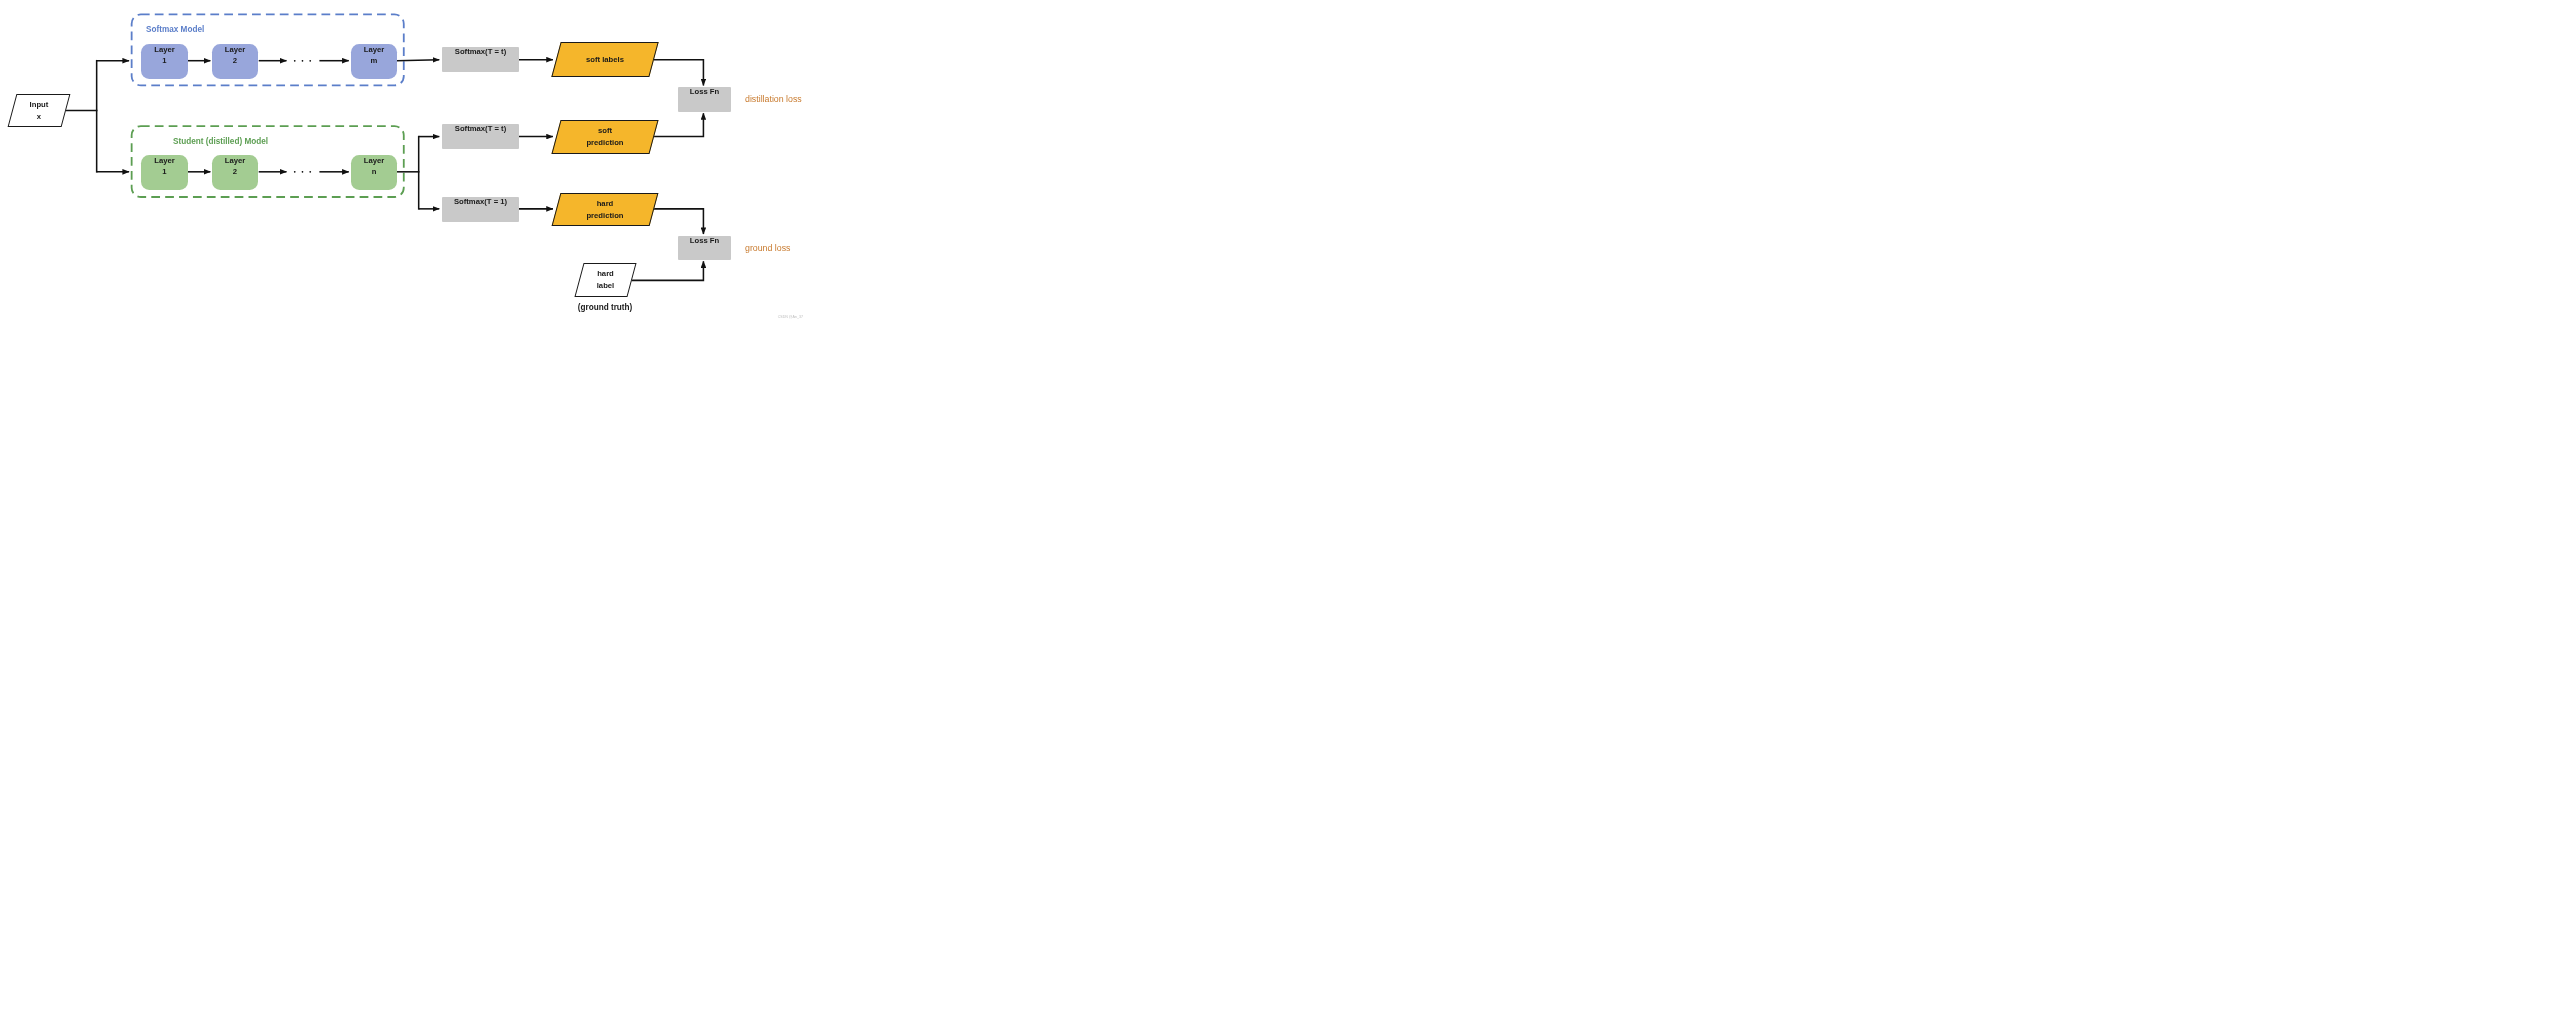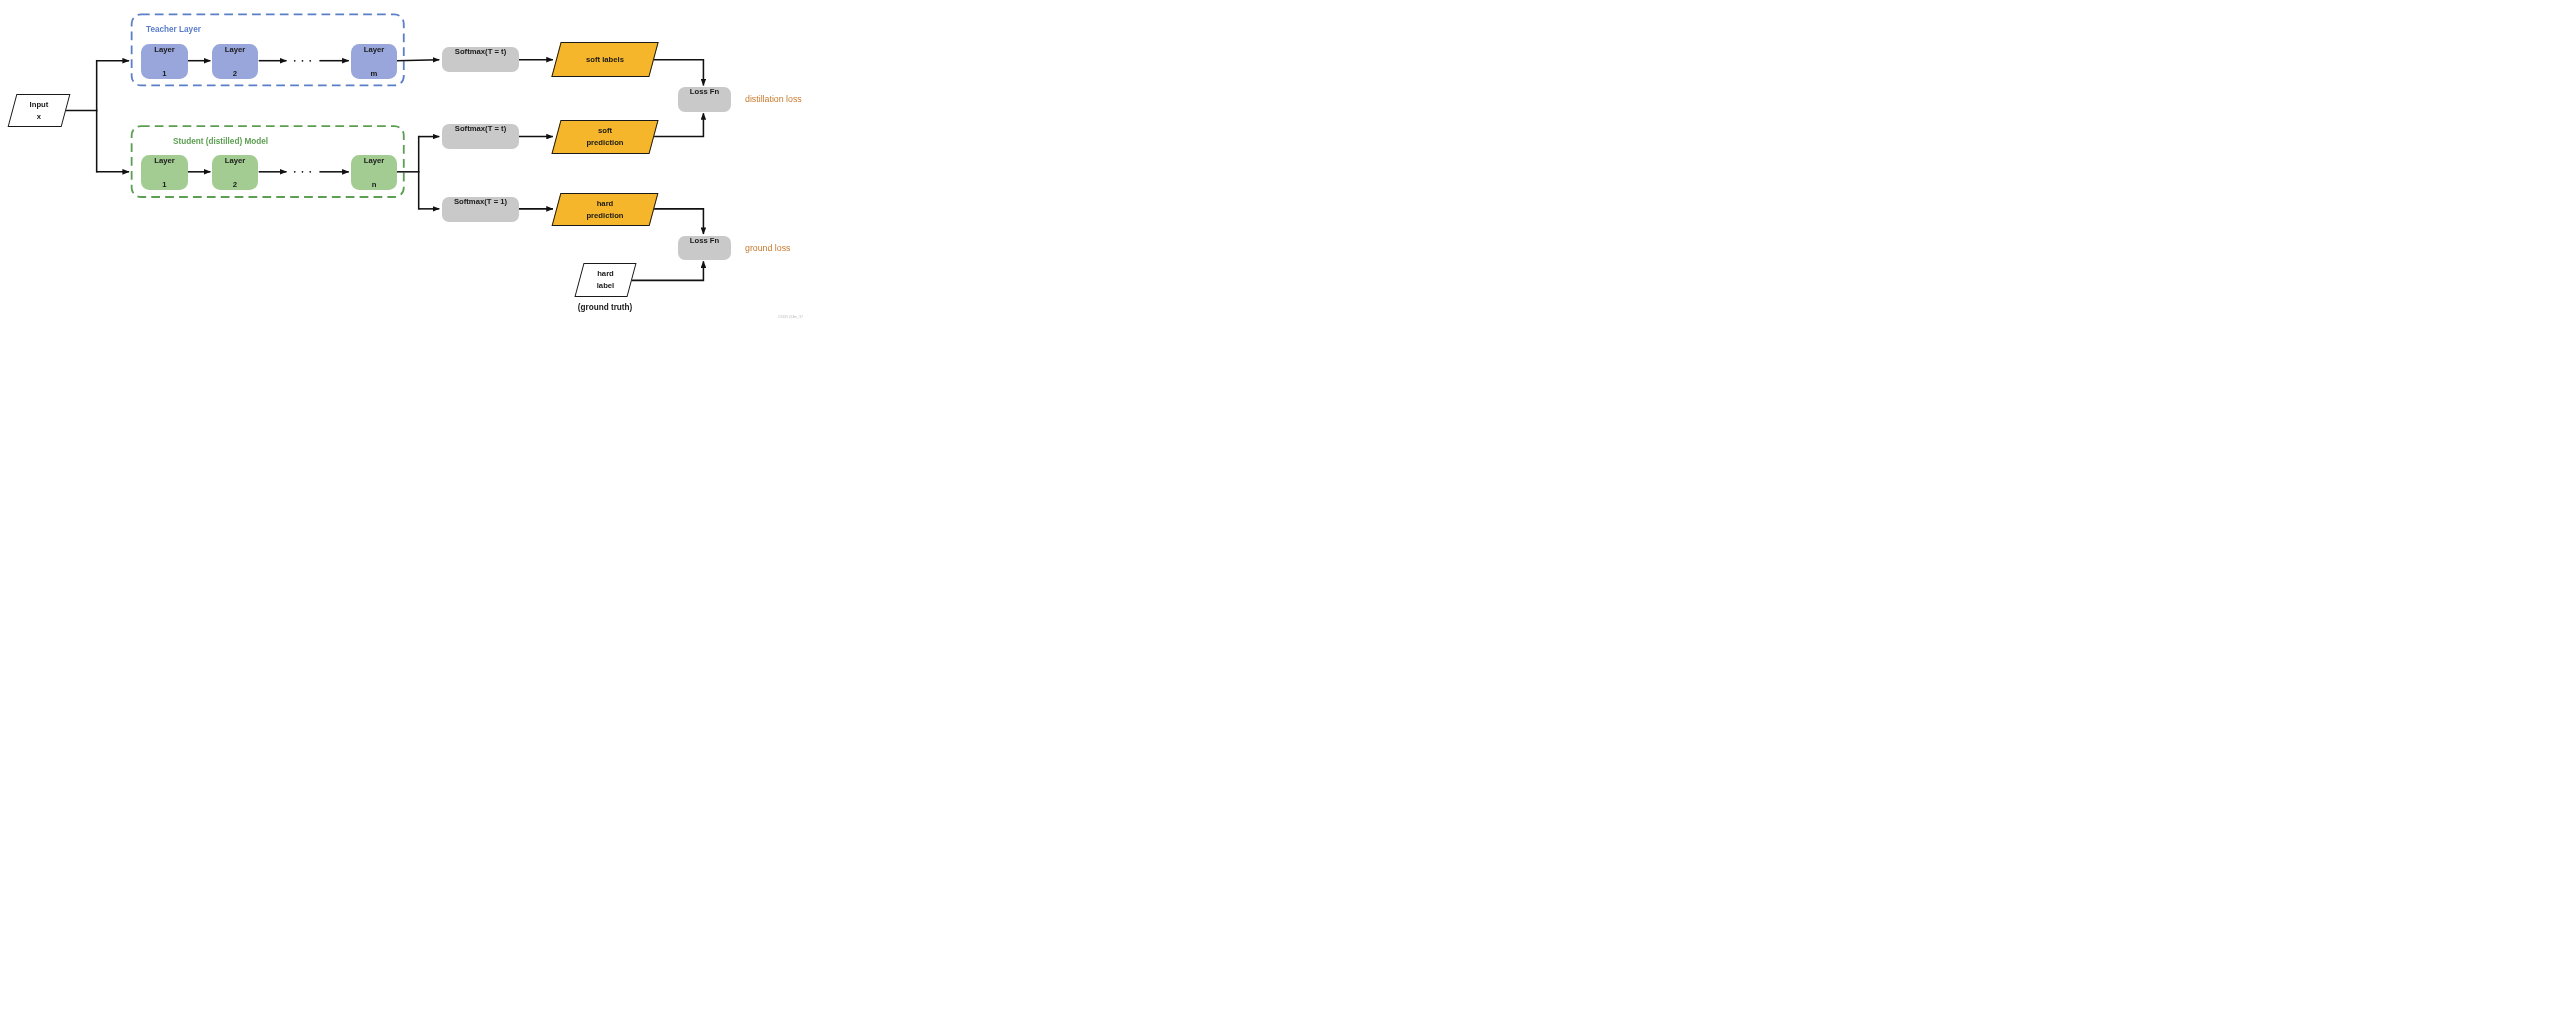--- a/index.html
+++ b/index.html
@@ -1,26 +1,26 @@
 <!DOCTYPE html>
 <html style="font-size:8.2px"><head>
 <meta charset="utf-8">
 <style>
   html,body{margin:0;padding:0;background:#ffffff;}
   #canvas{
     position:relative;width:806px;height:321px;background:#ffffff;overflow:hidden;
     font-family:"Liberation Sans","DejaVu Sans",sans-serif;color:#1a1a1a;
   }
   #wires{position:absolute;left:0;top:0;width:806px;height:321px;}
-  .node{position:absolute;display:flex;flex-direction:column;align-items:center;justify-content:space-between;
+  .node{position:absolute;display:flex;flex-direction:column;align-items:center;justify-content:flex-start;
         text-align:center;box-sizing:border-box;}
   .layer-box{border-radius:8.2px;font-size:7.7px;font-weight:bold;line-height:1.45;}
   .layer-teacher{background:#98A6DB;}
   .layer-student{background:#A3CC92;}
-  .gray-box{background:#C9C9C9;border-radius:7px;font-size:7.7px;font-weight:bold;}
+  .gray-box{background:#C9C9C9;border-radius:1px;font-size:7.7px;font-weight:bold;}
   .dots{font-size:4.1px;letter-spacing:2.1px;font-weight:bold;color:#1a1a1a;white-space:nowrap;}
   .pgram-wrap{position:absolute;}
   .pgram-bg{position:absolute;left:0;top:0;right:0;bottom:0;transform:skewX(-15deg);box-sizing:border-box;}
   .pgram-label{position:absolute;left:0;top:0;right:0;bottom:0;display:flex;flex-direction:column;
         align-items:center;justify-content:center;text-align:right;font-size:7.7px;font-weight:bold;line-height:1.55;}
   .amber .pgram-bg{background:#F5B62B;border:1.3px solid #1a1a1a;}
   .white .pgram-bg{background:#ffffff;border:1.3px solid #1a1a1a;}
   .box-title{position:absolute;font-size:8.2px;font-weight:bold;white-space:nowrap;}
   .t-title{color:#5B7EC9;}
   .s-title{color:#5C9E52;margin-left:27px;}
@@ -74,21 +74,21 @@
   </svg>
 
   <div class="pgram-wrap white" style="left:12px;top:94px;width:54px;height:33px;">
     <div class="pgram-bg"></div>
     <div class="pgram-label">
       <span>Input</span>
       <span>x</span>
     </div>
   </div>
 
-  <div class="box-title t-title" style="left:146px;top:25px;">Teacher Layer</div>
+  <div class="box-title t-title" style="left:146px;top:25px;">Softmax Model</div>
   <div class="node layer-box layer-teacher" style="left:141px;top:44px;width:47px;height:35px;">
     <span>Layer</span>
     <span>1</span>
   </div>
   <div class="node layer-box layer-teacher" style="left:212px;top:44px;width:46px;height:35px;">
     <span>Layer</span>
     <span>2</span>
   </div>
   <div class="node dots" style="left:290px;top:58px;width:27px;height:6.2px;">● ● ●</div>
   <div class="node layer-box layer-teacher" style="left:351px;top:44px;width:46px;height:35px;">

